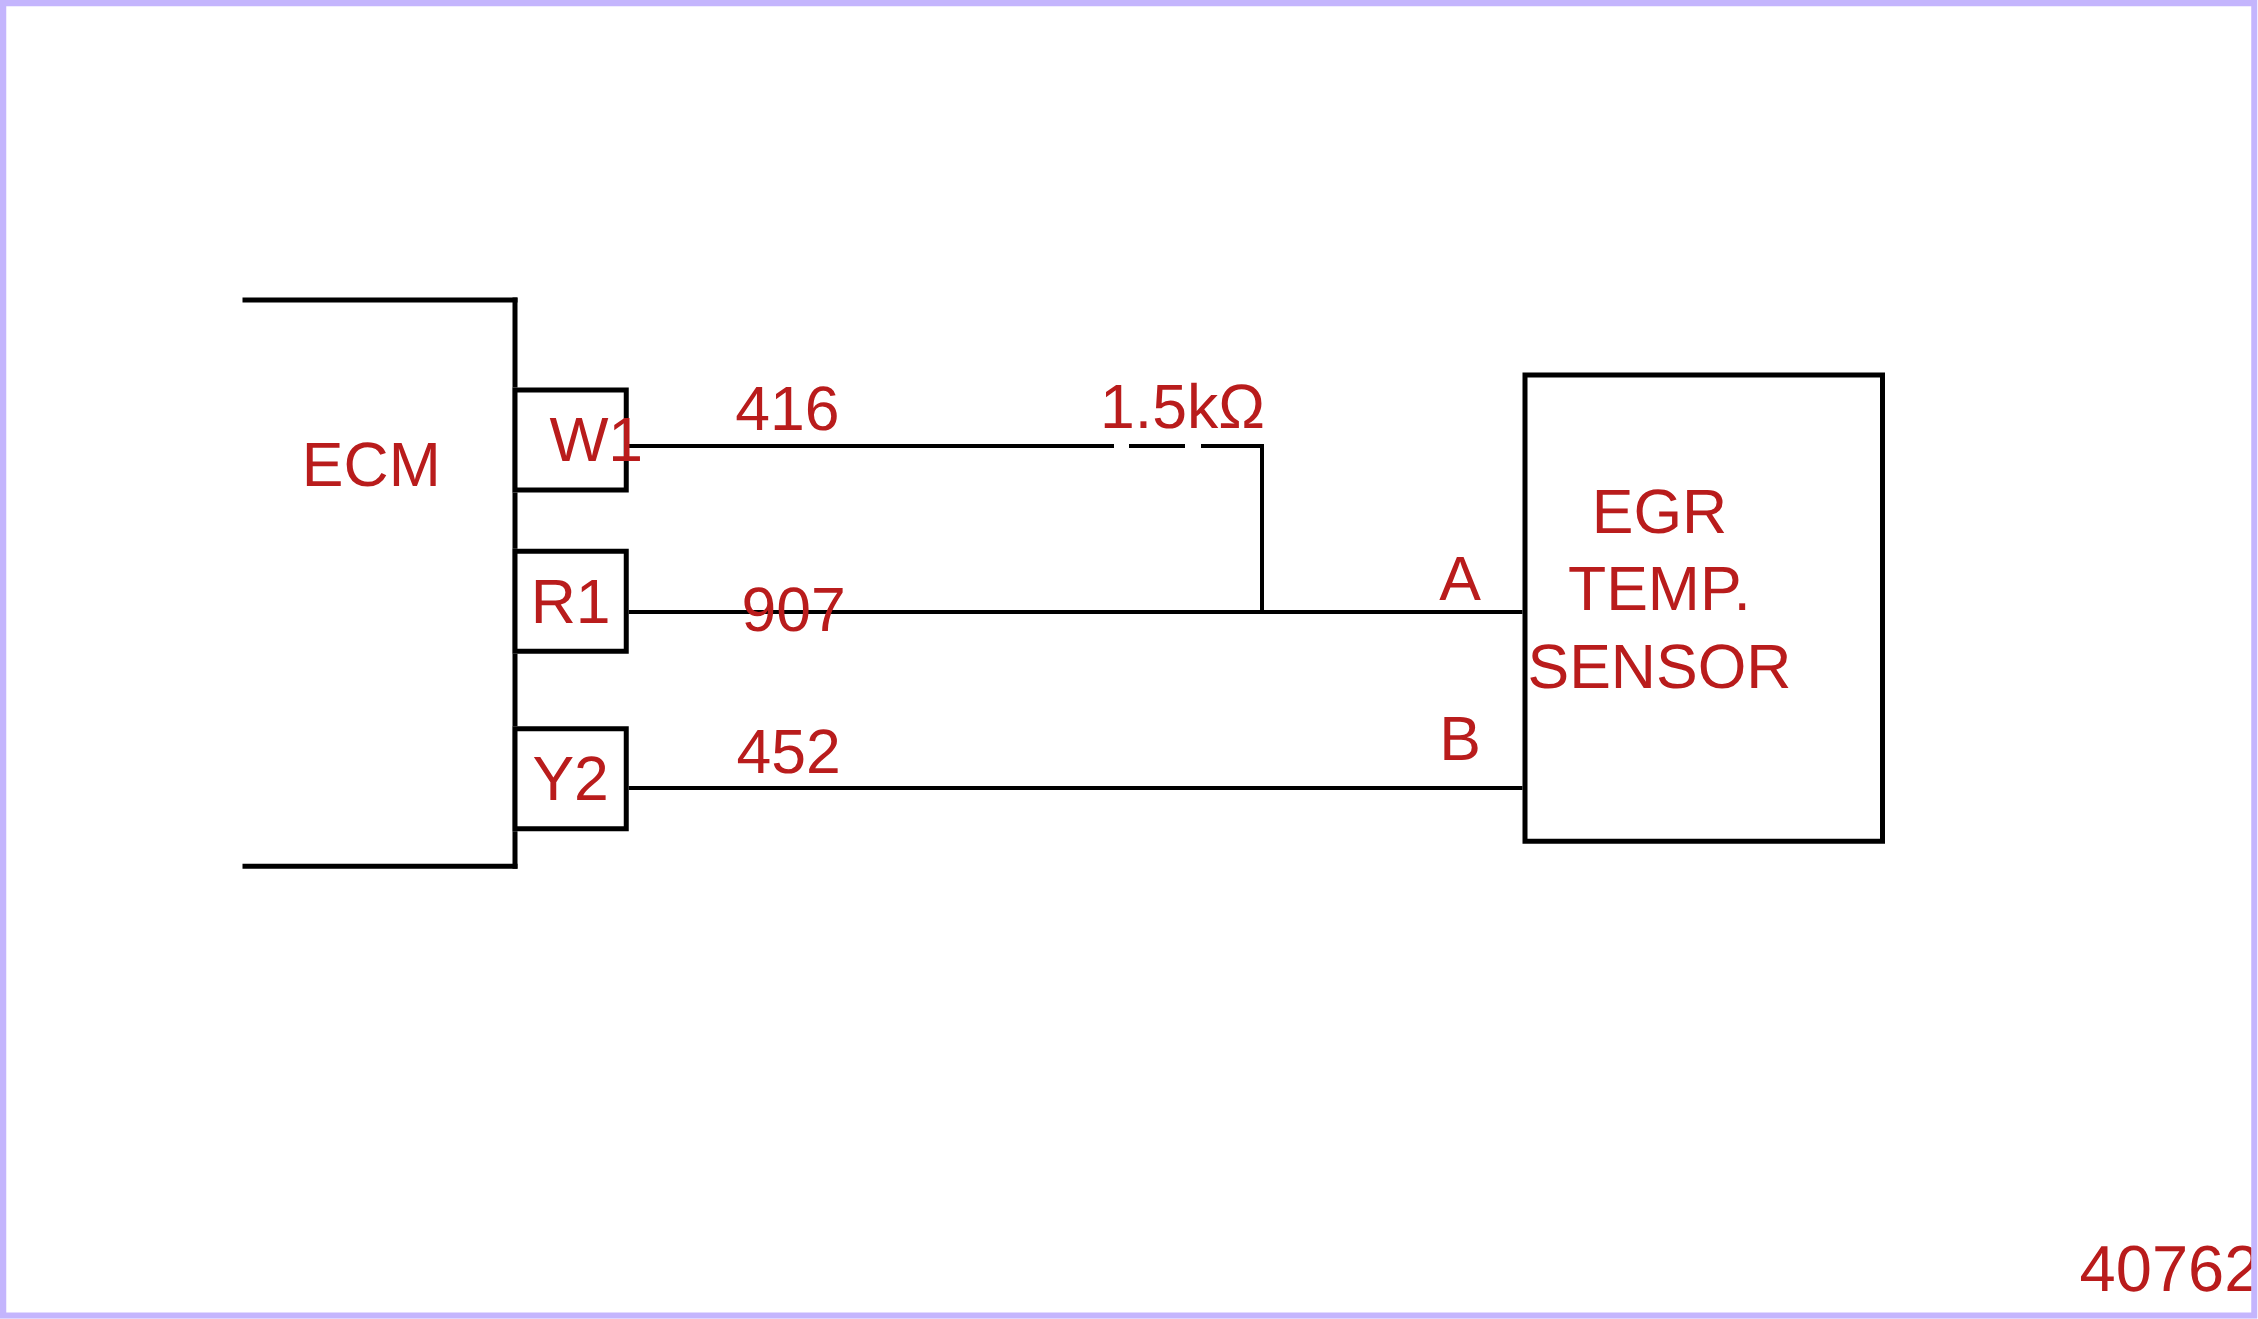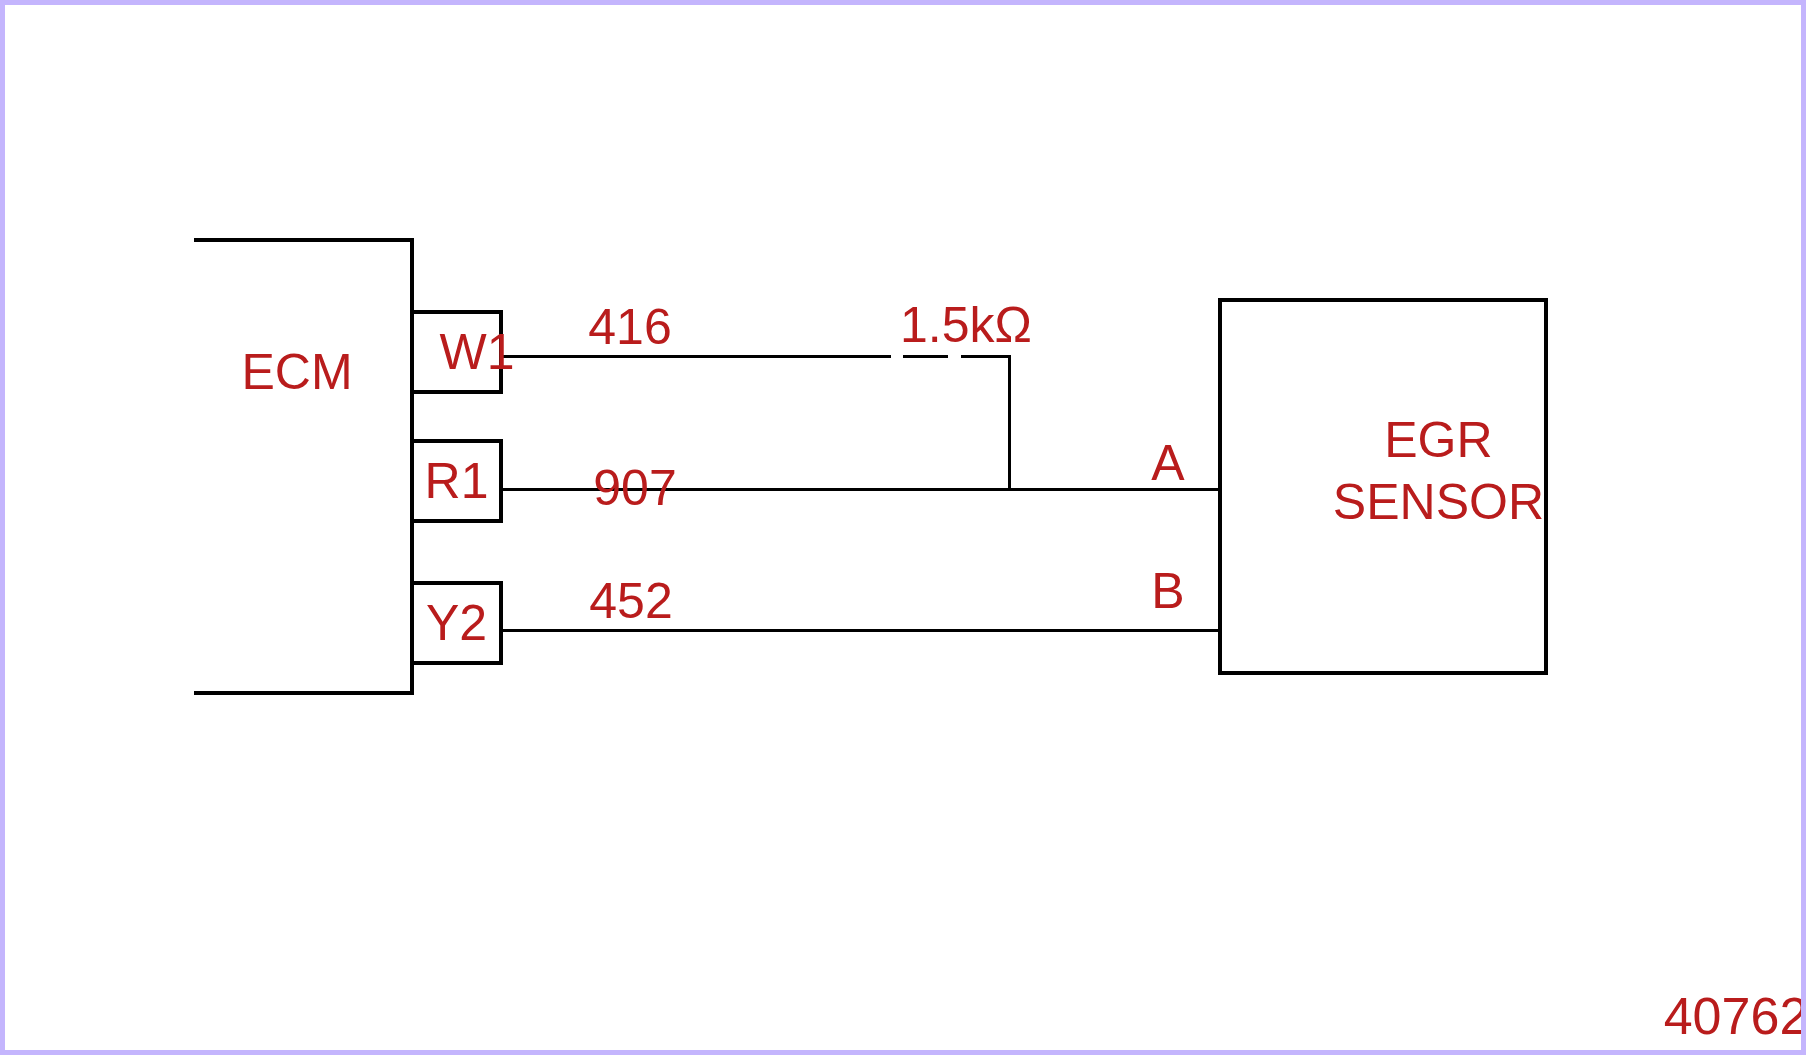--- a/index.html
+++ b/index.html
@@ -57,26 +57,26 @@
     justify-content: center;
     font-size: 50px;
     line-height: 1;
   }
   #pin-box-w1 { top: 305px; padding-left: 41px; }
   #pin-box-r1 { top: 434px; }
   #pin-box-y2 { top: 576px; }
   #sensor-box {
     left: 1213px;
     top: 293px;
-    width: 330px;
+    width: 290px;
     height: 377px;
     border: 4px solid #000000;
     display: flex;
     align-items: center;
-    justify-content: flex-end;
+    justify-content: flex-start;
   }
   #sensor-label {
     text-align: center;
     font-size: 50px;
     line-height: 62px;
     margin-top: -32px;
   }
   #sensor-label span { display: block; }
   .lbl {
     position: absolute;
@@ -117,27 +117,28 @@
     <span>R1</span>
   </div>
   <div id="pin-box-y2" class="pin-box">
     <span>Y2</span>
   </div>
 
   <div class="lbl" style="left:625px; top:322px;text-align:right;">416</div>
   <div class="lbl" style="left:630px; top:455px;margin-top:28px;">907</div>
   <div class="lbl" style="left:626px; top:596px;">452</div>
 
-  <div class="lbl" style="left:961px; top:320px;">1.5kΩ</div>
+  <div class="lbl" style="left:941px; top:320px;">1.5kΩ</div>
 
   <div class="lbl" style="left:1163px; top:458px;">A</div>
   <div class="lbl" style="left:1163px; top:586px;">B</div>
 
   <div id="sensor-box" class="box">
     <div id="sensor-label">
       <span>EGR</span>
+      <span>TEMP.</span>
       <span>SENSOR</span>
     </div>
   </div>
 
   <div id="figure-number" class="lbl" style="left:1731px; top:1011px;">40762</div>
 
 </div>
 
 </body></html>

